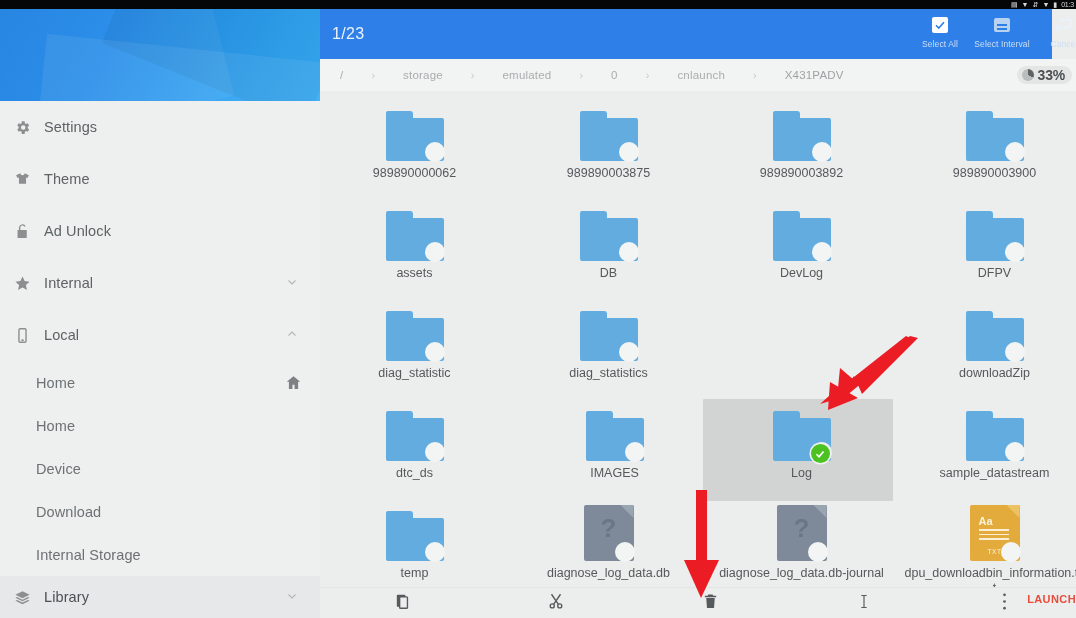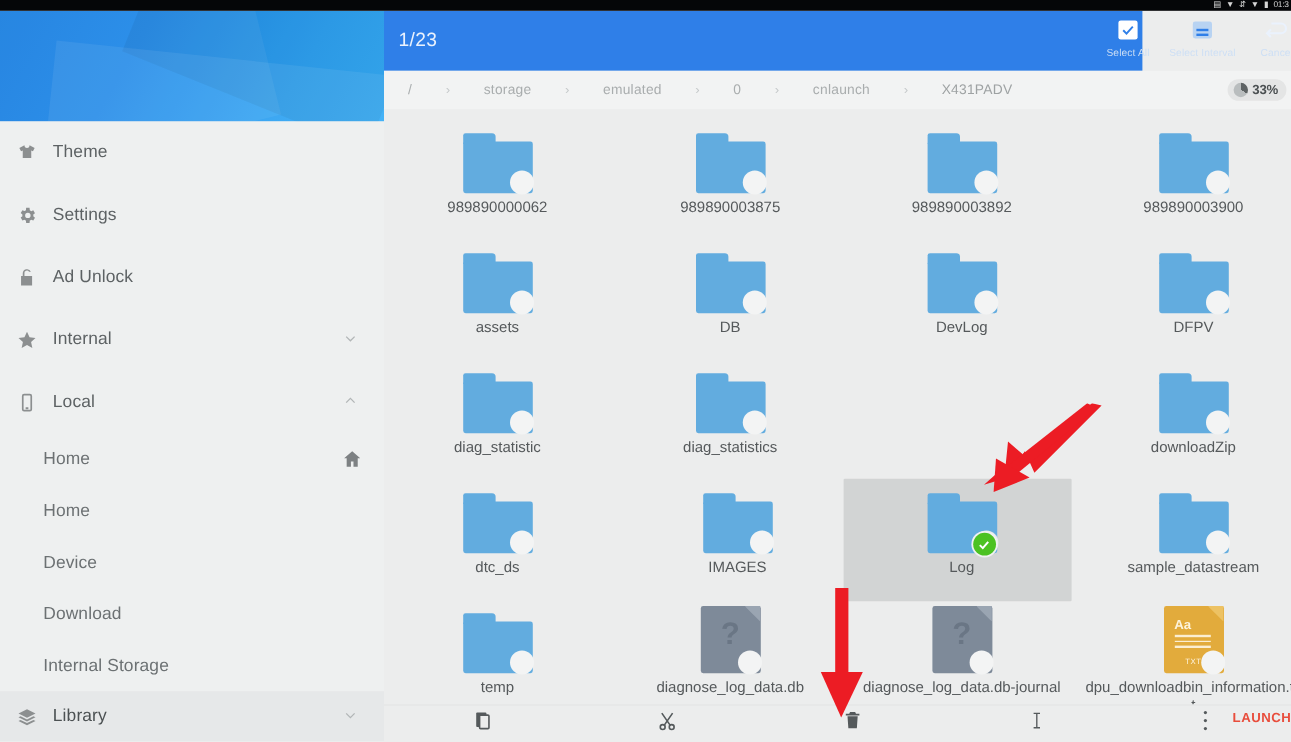--- a/index.html
+++ b/index.html
@@ -67,21 +67,21 @@
   }
   .nav-trail{margin-left:auto;color:#7d8183;display:flex;align-items:center;}
   .nav-row.highlight{background:#e6e8e9;justify-content:center;}
   .nav-row.library .nav-label{color:#4c5153;}
   
   #main{
     position:absolute;left:320px;top:9px;width:756px;height:609px;
     background:#eceded;z-index:10;overflow:hidden;
   }
   #action-bar{
-    position:absolute;left:0;top:0;width:632px;height:50px;
+    position:absolute;left:0;top:0;width:732px;height:50px;
     background:#2f7fe8;color:#fff;
   }
   #action-bar .count{
     position:absolute;left:12px;top:16px;font-size:16px;
     color:#eaf2fd;letter-spacing:.3px;
   }
   .act-btn{
     position:absolute;top:5px;width:72px;height:42px;
     display:flex;flex-direction:column;align-items:center;
     justify-content:flex-start;gap:3px;
@@ -116,21 +116,21 @@
   }
   #battery{
     position:absolute;right:4px;top:57px;height:18px;
     display:flex;align-items:center;gap:4px;
     background:#e4e5e5;border-radius:9px;padding:0 7px 0 5px;
   }
   .bat-pie{
     width:12px;height:12px;border-radius:50%;
     background:conic-gradient(#5e6364 0 33%, #b9bdbe 33% 100%);
   }
-  .bat-txt{font-size:11px;color:#4b5052;font-weight:bold;letter-spacing:-.2px;}
+  .bat-txt{font-size:14px;color:#4b5052;font-weight:bold;letter-spacing:-.2px;}
   
   #grid{
     position:absolute;left:0;top:84px;width:756px;height:504px;
   }
   .cell{
     position:absolute;width:189px;
     display:flex;flex-direction:column;align-items:center;
   }
   .cell .thumb{
     height:62px;display:flex;align-items:flex-end;justify-content:flex-start;
@@ -228,33 +228,33 @@
     <div class="facet1"></div>
     <div class="facet2"></div>
     <div class="facet3"></div>
   </div>
 
   <div id="sidebar-list">
 
     <div class="nav-row">
       <span class="nav-ico">
         <svg width="17" height="17" viewBox="0 0 24 24" fill="#8c8f90">
-          <path d="M9 3L3 6l2 4 2-1v9h10v-9l2 1 2-4-6-3a3 3 0 01-6 0z"></path>
-        </svg>
-      </span>
-      <span class="nav-label">Theme</span>
+          <path d="M19.4 13a7.8 7.8 0 000-2l2-1.6-2-3.4-2.4 1a7.6 7.6 0 00-1.7-1L15 3H11l-.3 2.9a7.6 7.6 0 00-1.7 1l-2.4-1-2 3.4L6.6 11a7.8 7.8 0 000 2l-2 1.6 2 3.4 2.4-1a7.6 7.6 0 001.7 1L11 21h4l.3-2.9a7.6 7.6 0 001.7-1l2.4 1 2-3.4zM13 15.2A3.2 3.2 0 1116.2 12 3.2 3.2 0 0113 15.2z"></path>
+        </svg>
+      </span>
+      <span class="nav-label">Settings</span>
     </div>
 
     <div class="nav-row">
       <span class="nav-ico">
         <svg width="17" height="17" viewBox="0 0 24 24" fill="#8c8f90">
-          <path d="M19.4 13a7.8 7.8 0 000-2l2-1.6-2-3.4-2.4 1a7.6 7.6 0 00-1.7-1L15 3H11l-.3 2.9a7.6 7.6 0 00-1.7 1l-2.4-1-2 3.4L6.6 11a7.8 7.8 0 000 2l-2 1.6 2 3.4 2.4-1a7.6 7.6 0 001.7 1L11 21h4l.3-2.9a7.6 7.6 0 001.7-1l2.4 1 2-3.4zM13 15.2A3.2 3.2 0 1116.2 12 3.2 3.2 0 0113 15.2z"></path>
-        </svg>
-      </span>
-      <span class="nav-label">Settings</span>
+          <path d="M9 3L3 6l2 4 2-1v9h10v-9l2 1 2-4-6-3a3 3 0 01-6 0z"></path>
+        </svg>
+      </span>
+      <span class="nav-label">Theme</span>
     </div>
 
     <div class="nav-row">
       <span class="nav-ico">
         <svg width="17" height="17" viewBox="0 0 24 24" fill="#8c8f90">
           <path d="M7 10V7a5 5 0 019.6-2h-2.2A2.9 2.9 0 009 7v3h9v11H5V10z"></path>
         </svg>
       </span>
       <span class="nav-label">Ad Unlock</span>
     </div>

